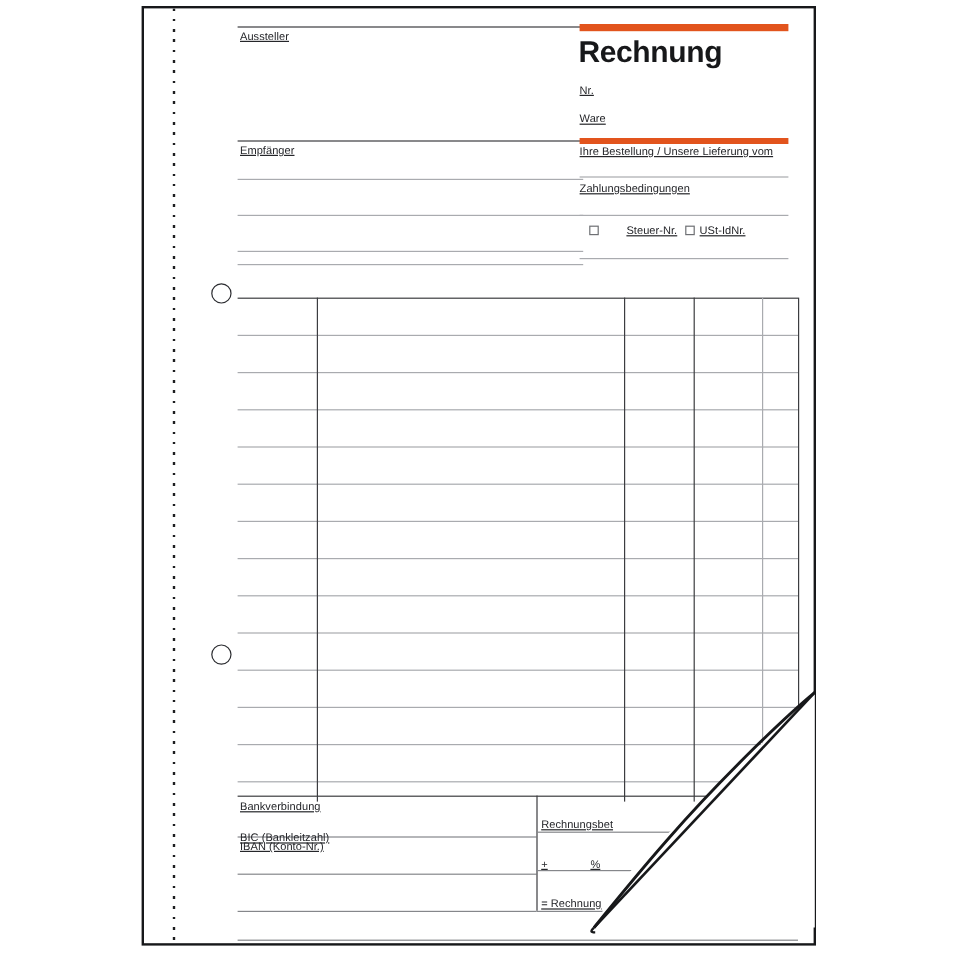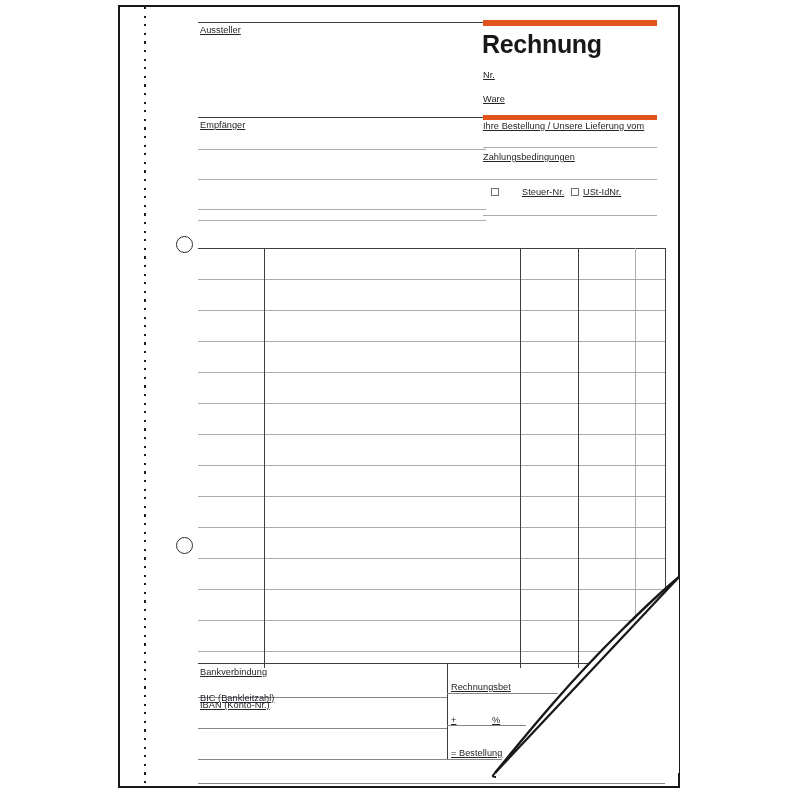--- a/index.html
+++ b/index.html
@@ -217,21 +217,21 @@
       <div class="vline" style="left:327px; top:656px; height:96px;"></div>
 
       <div class="hline mid" style="left:327px; top:686px; width:218px;"></div>
       <div class="lbl" style="left:331px; top:675px;">Rechnungsbet</div>
 
       <div class="hline mid" style="left:327px; top:718px; width:218px;"></div>
       <div class="lbl" style="left:331px; top:708px;">+</div>
       <div class="lbl" style="left:372px; top:708px;">%</div>
 
       <div class="hline mid" style="left:327px; top:752px; width:218px;"></div>
-      <div class="lbl" style="left:331px; top:741px;">= Bestellung</div>
+      <div class="lbl" style="left:331px; top:741px;">= Rechnung</div>
 
       <div class="hline mid" style="left:78px; top:776px; width:467px;"></div>
 
     </div>
   </div>
 
   <svg id="curl" viewBox="0 0 800 800">
 
     <path d="M 679 577
              C 655 600, 600 655, 540 710

